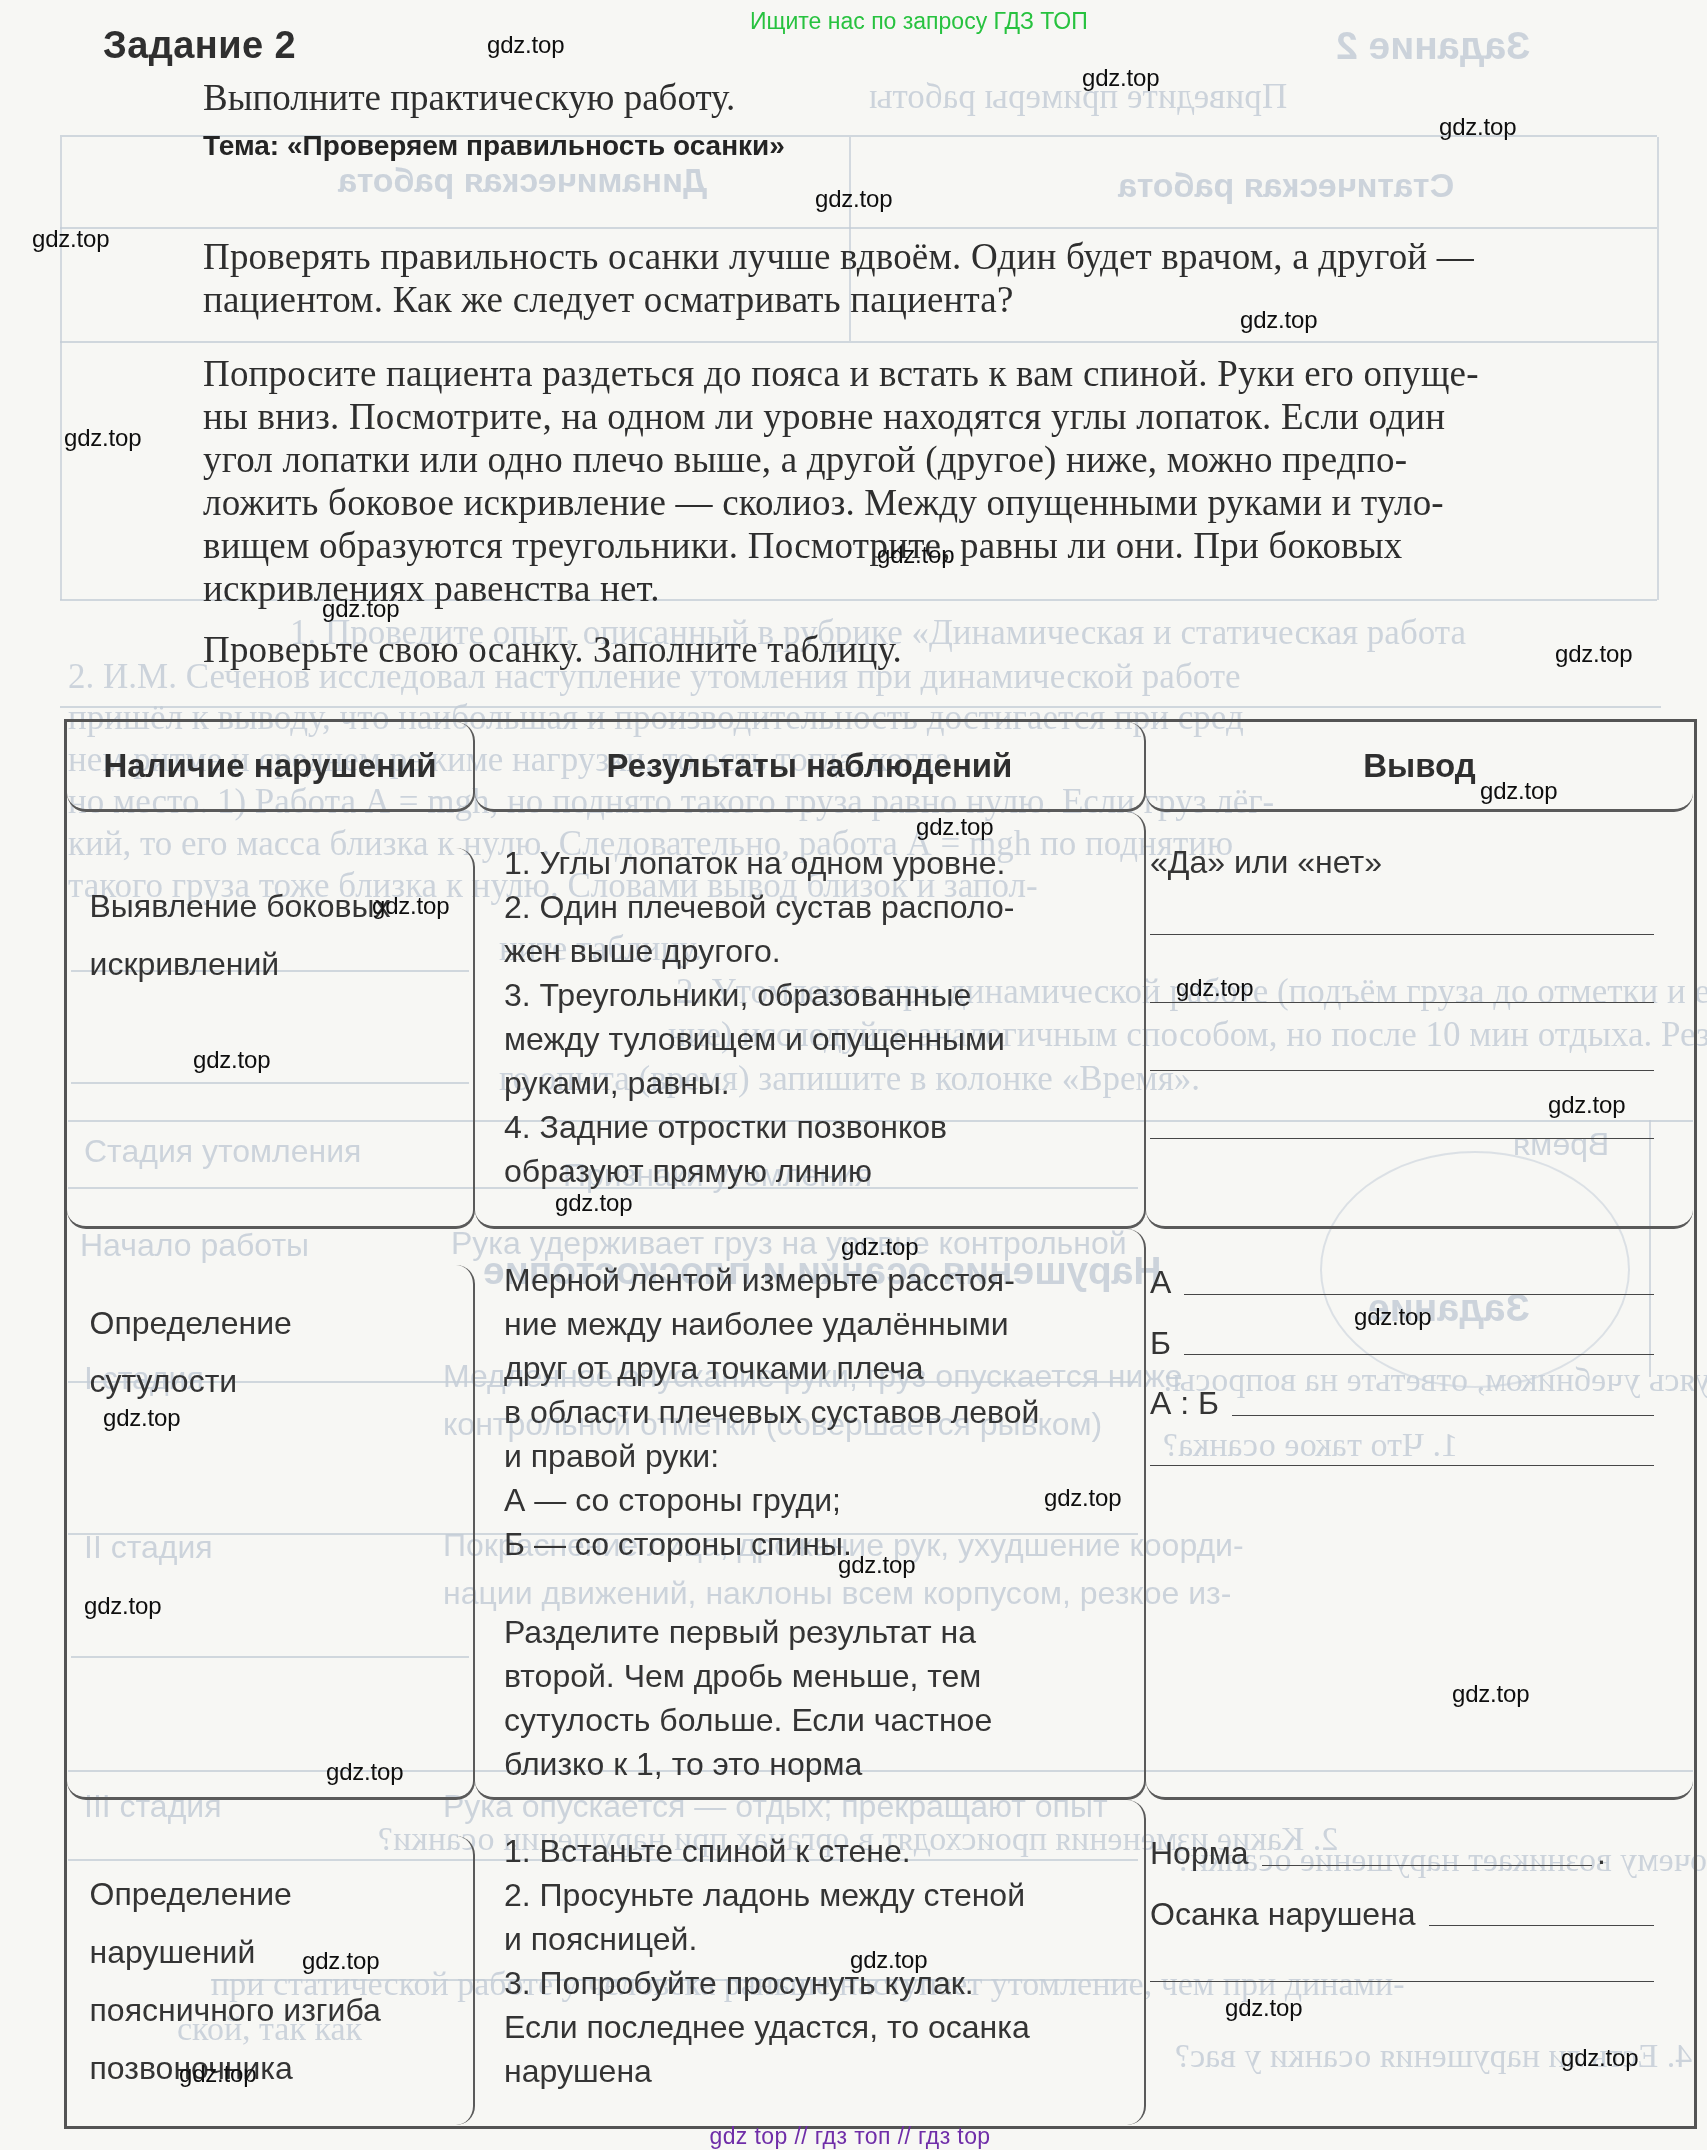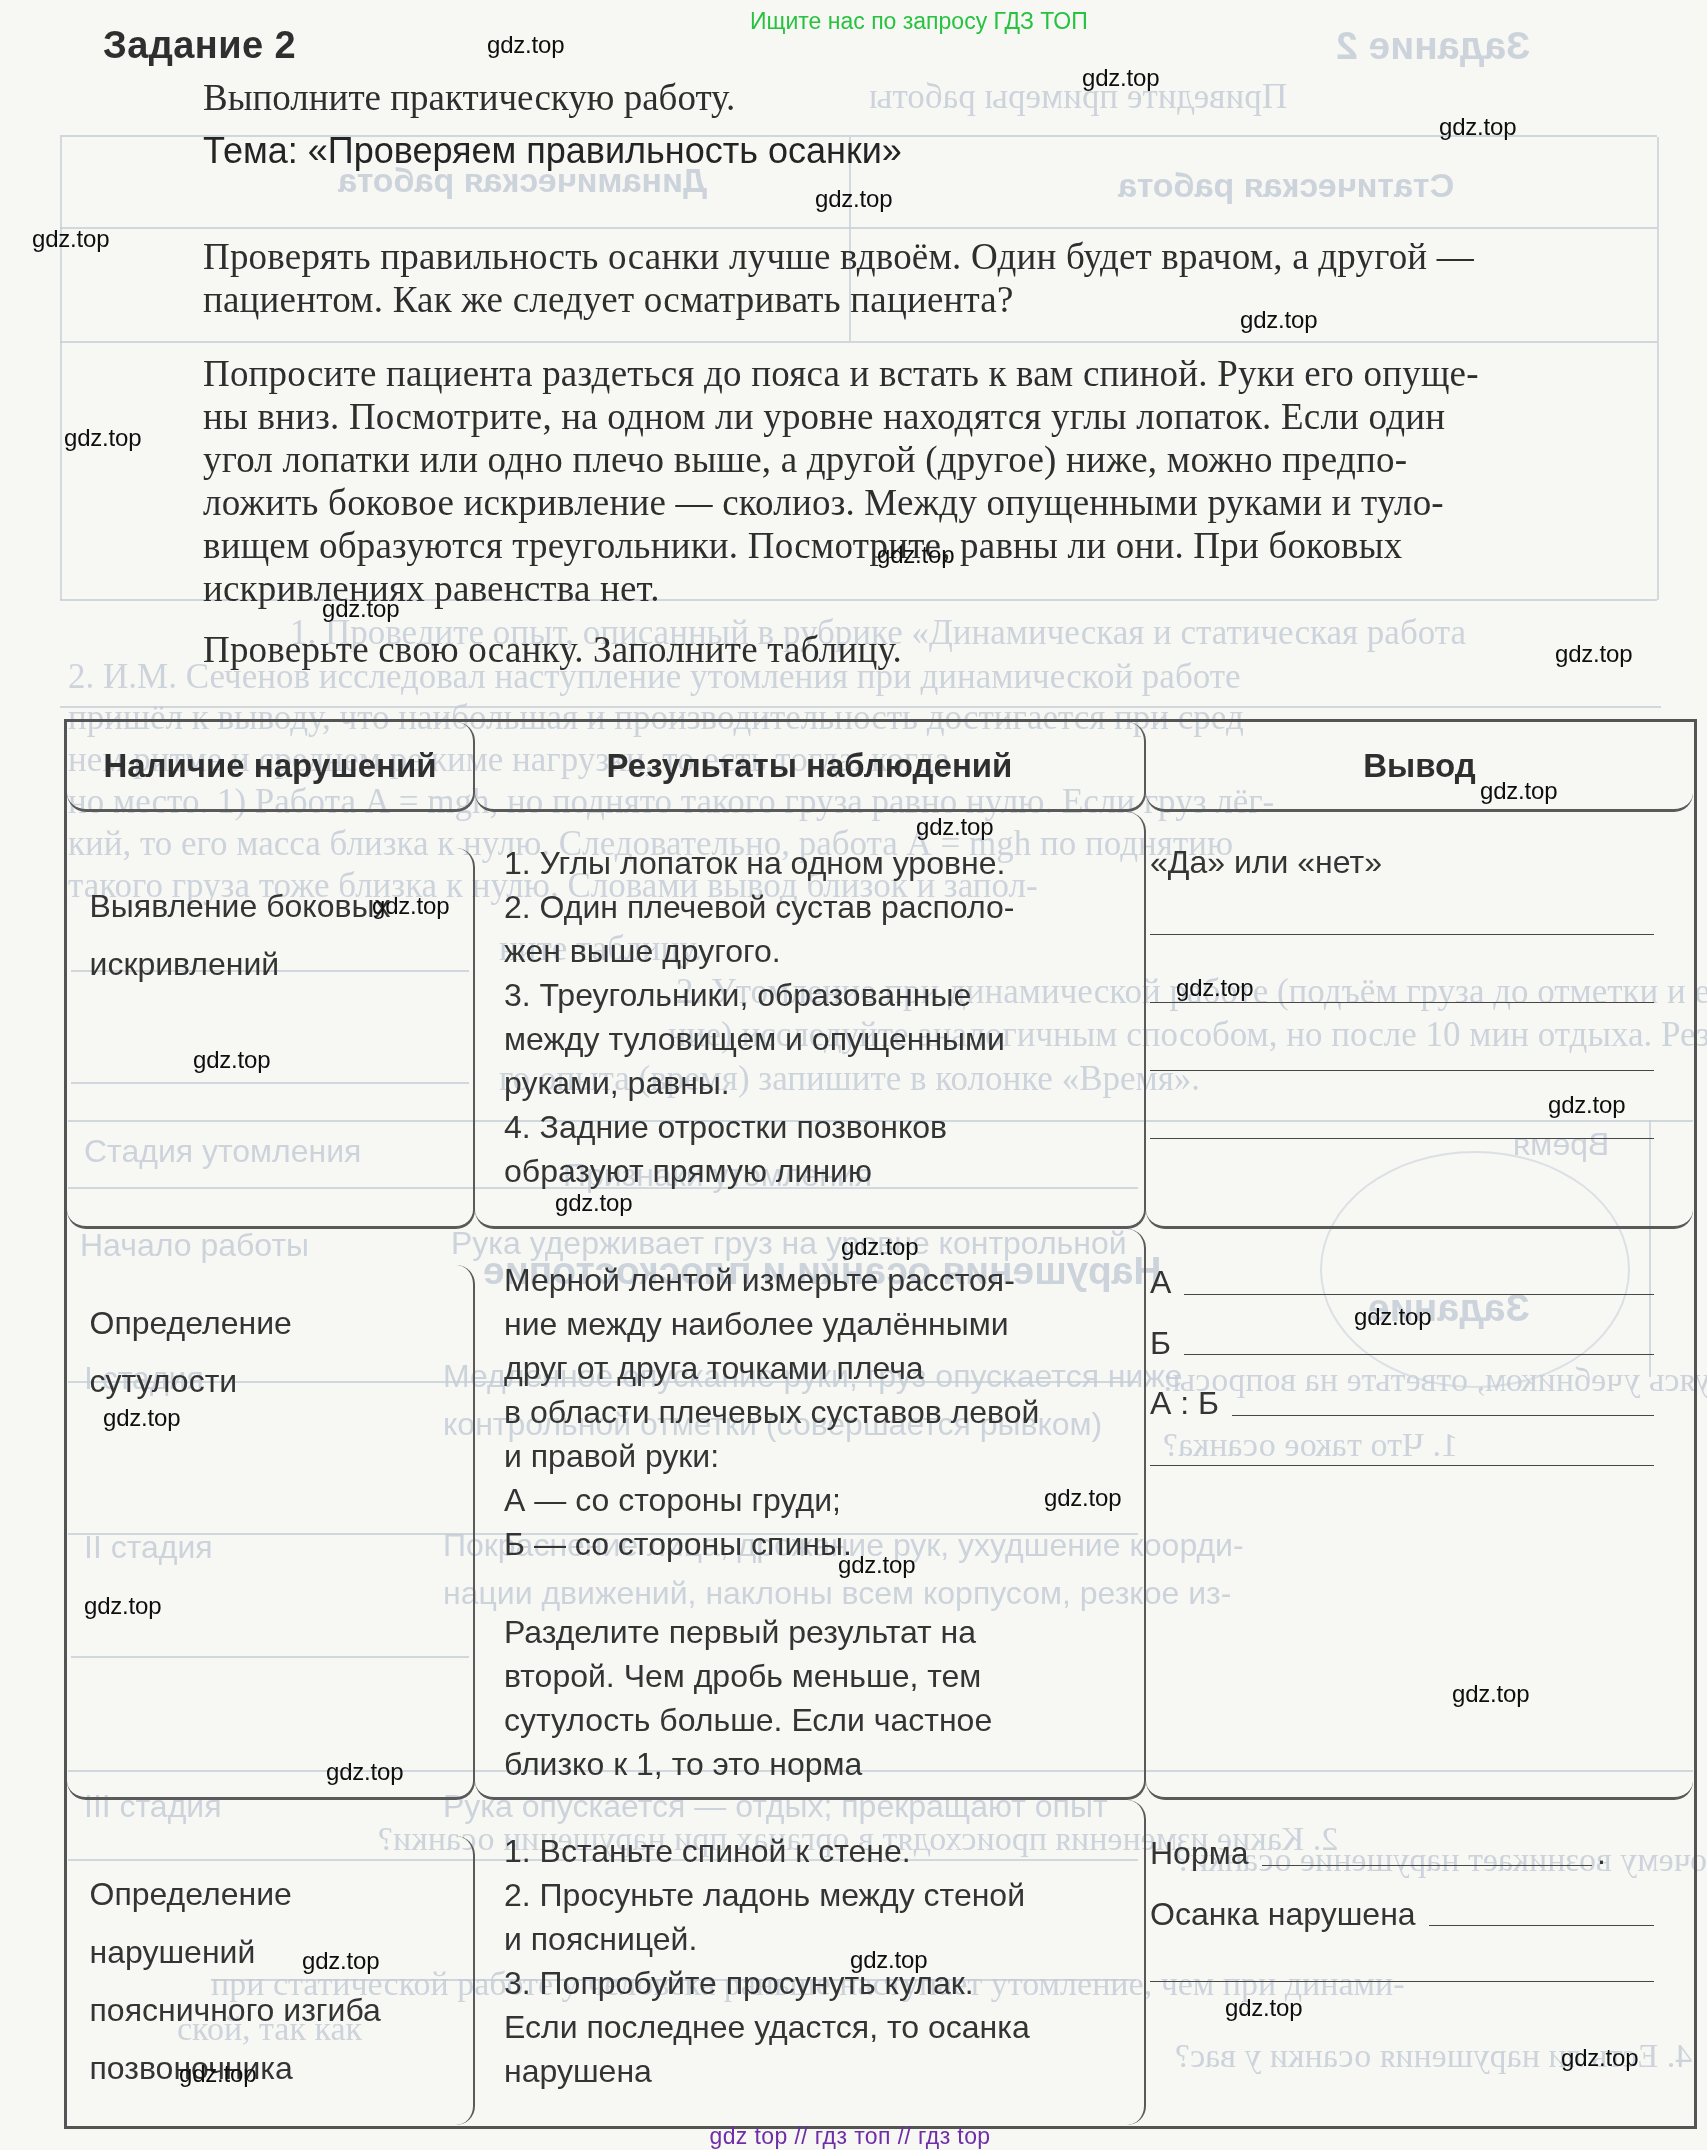--- a/index.html
+++ b/index.html
@@ -12,21 +12,21 @@
   .bleed.bold{font-weight:700;}
   .hline{position:absolute;height:1.6px;background:#c3ccd6;opacity:.75;z-index:1;}
   .vline{position:absolute;width:1.6px;background:#c3ccd6;opacity:.7;z-index:1;}
   .bleed-circle{position:absolute;left:1320px;top:1151px;width:306px;height:233px;border:2.4px solid #c4cdd8;
                 border-radius:50%;opacity:.55;z-index:1;}
   .wm{position:absolute;font-size:24px;color:#0e0e0e;z-index:6;letter-spacing:-0.2px;}
   
   .promo{position:absolute;left:750px;top:8px;font-size:23px;color:#27c23f;z-index:5;}
   .task-title{position:absolute;left:103px;top:24px;font-size:38px;font-weight:700;color:#2f2f2f;z-index:2;letter-spacing:0.4px;}
   .intro{position:absolute;left:203px;top:76px;font-size:37px;font-family:"Liberation Serif",serif;z-index:2;}
-  .topic{position:absolute;left:203px;top:130px;font-size:36px;font-weight:400;color:#242424;z-index:2;}
+  .topic{position:absolute;left:203px;top:130px;font-size:28px;font-weight:700;color:#242424;z-index:2;}
   .para{position:absolute;left:203px;width:1456px;font-size:37px;line-height:43px;
         font-family:"Liberation Serif",serif;white-space:pre-line;z-index:2;letter-spacing:0.2px;}
   .p1{top:235px;} .p2{top:352px;} .p3{top:628px;}
   
   .ptable{position:absolute;left:64px;top:719px;width:1633px;height:1410px;box-sizing:border-box;
           border:3.2px solid #545454;display:grid;grid-template-columns:408px 671px 547px;
           grid-template-rows:90px 417px 571px 325px;z-index:2;background:transparent;}
   .cell{box-sizing:border-box;border-right:2.4px solid #5a5a5a;border-bottom:3.2px solid #5a5a5a;
         font-size:32px;color:#343434;border-radius:19px;}
   .cell.lastcol{border-right:none;} .cell.lastrow{border-bottom:none;}

